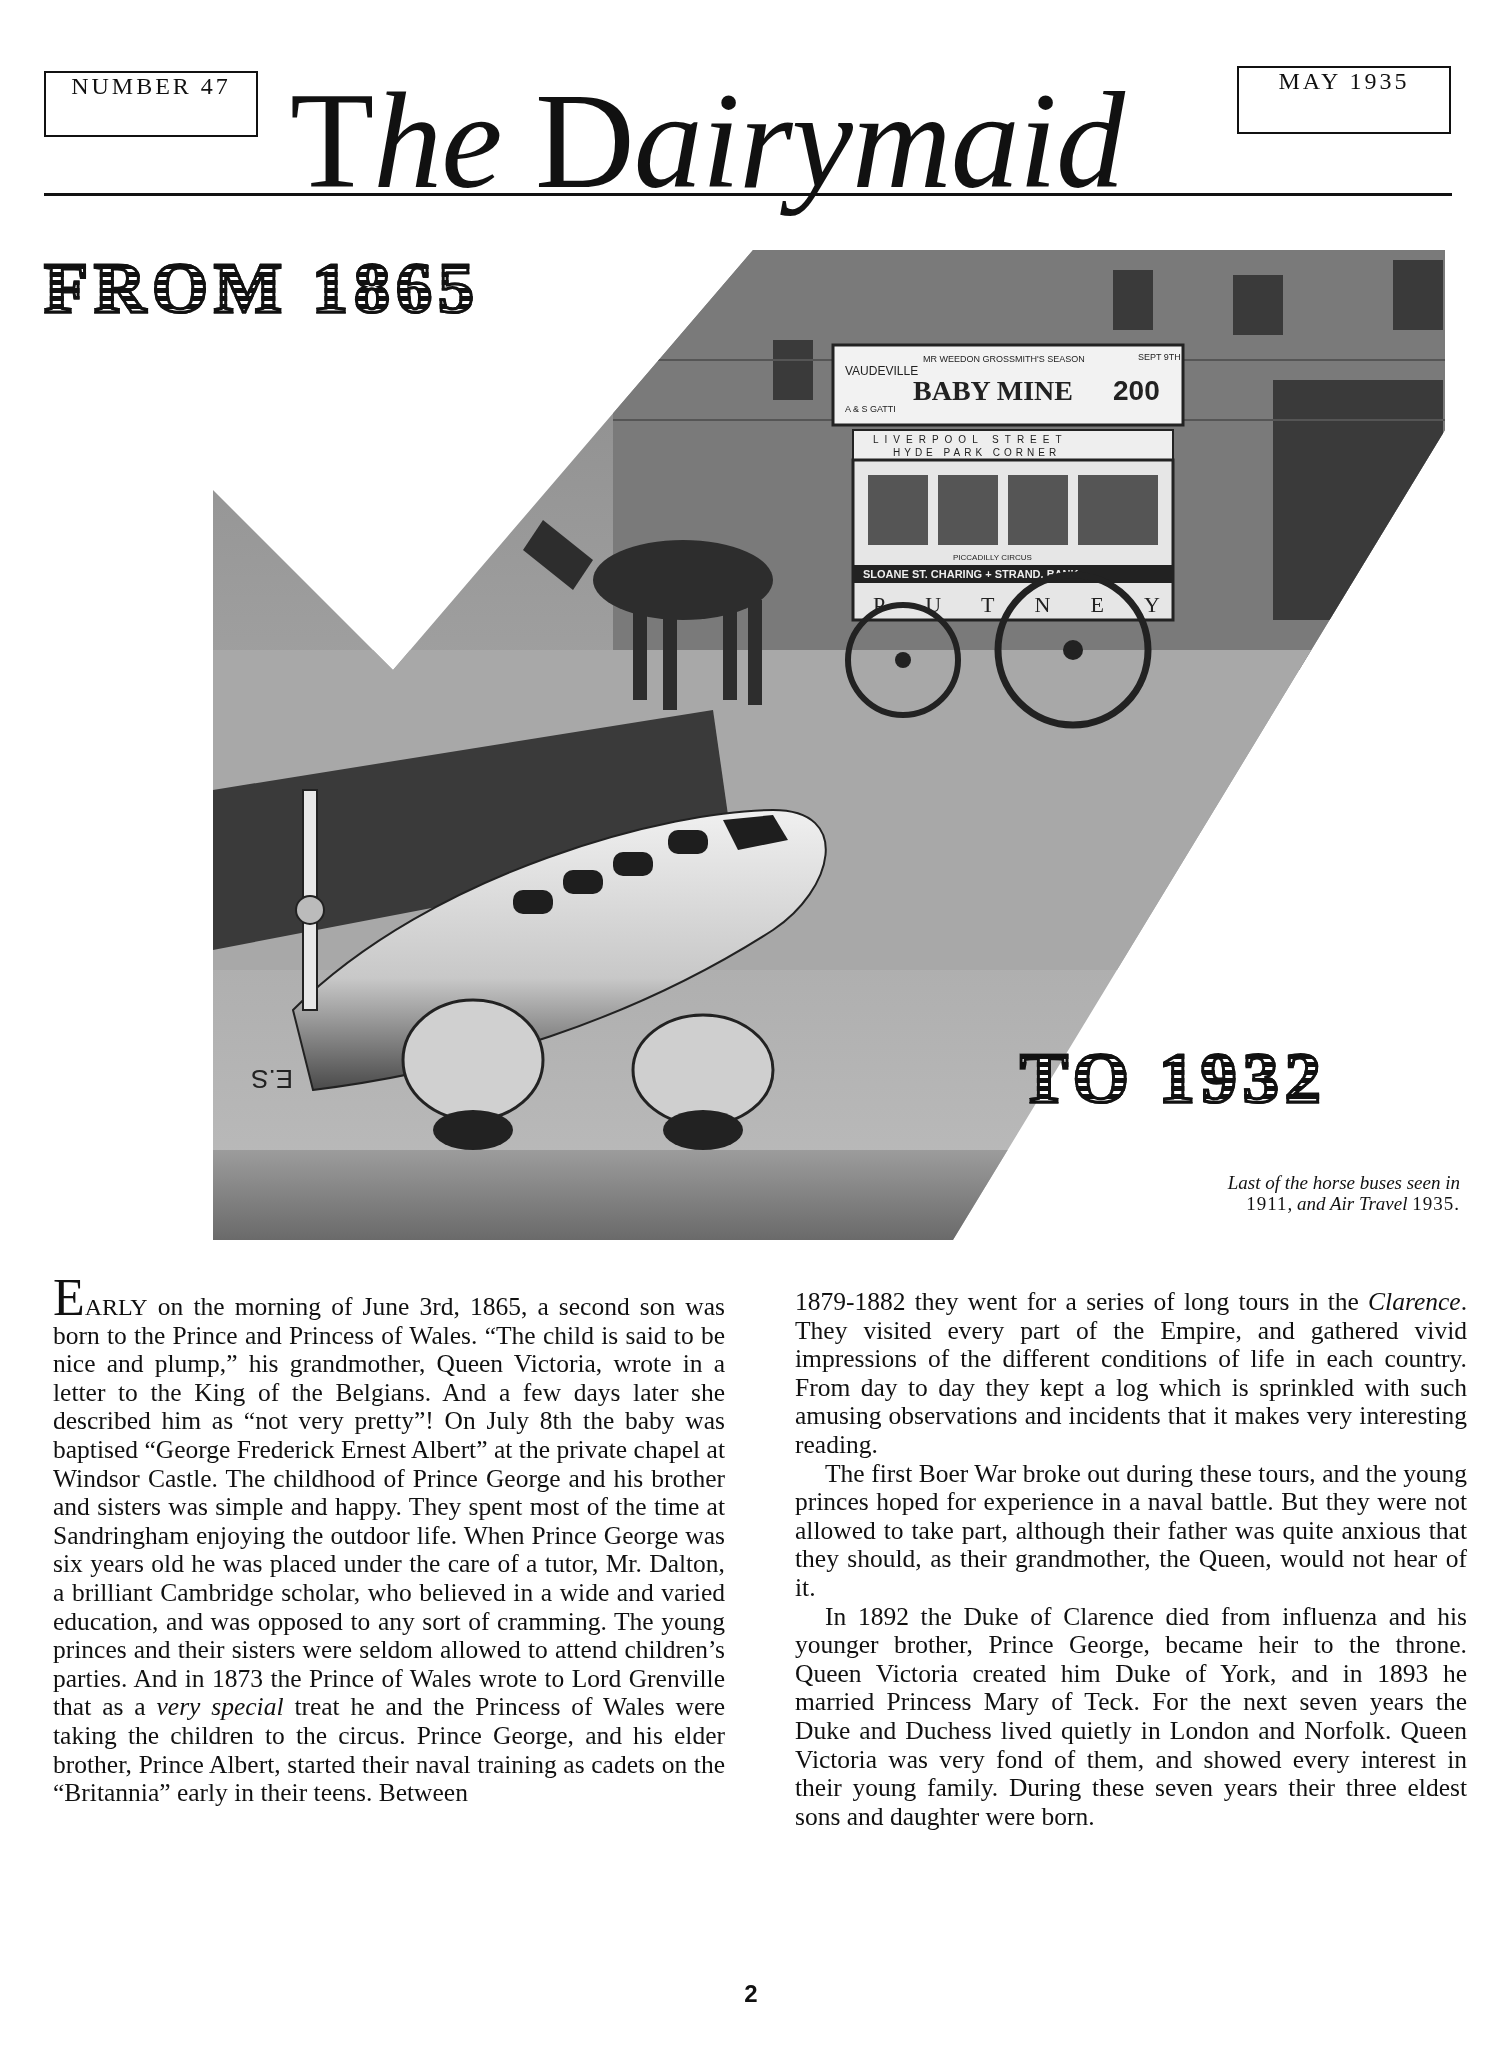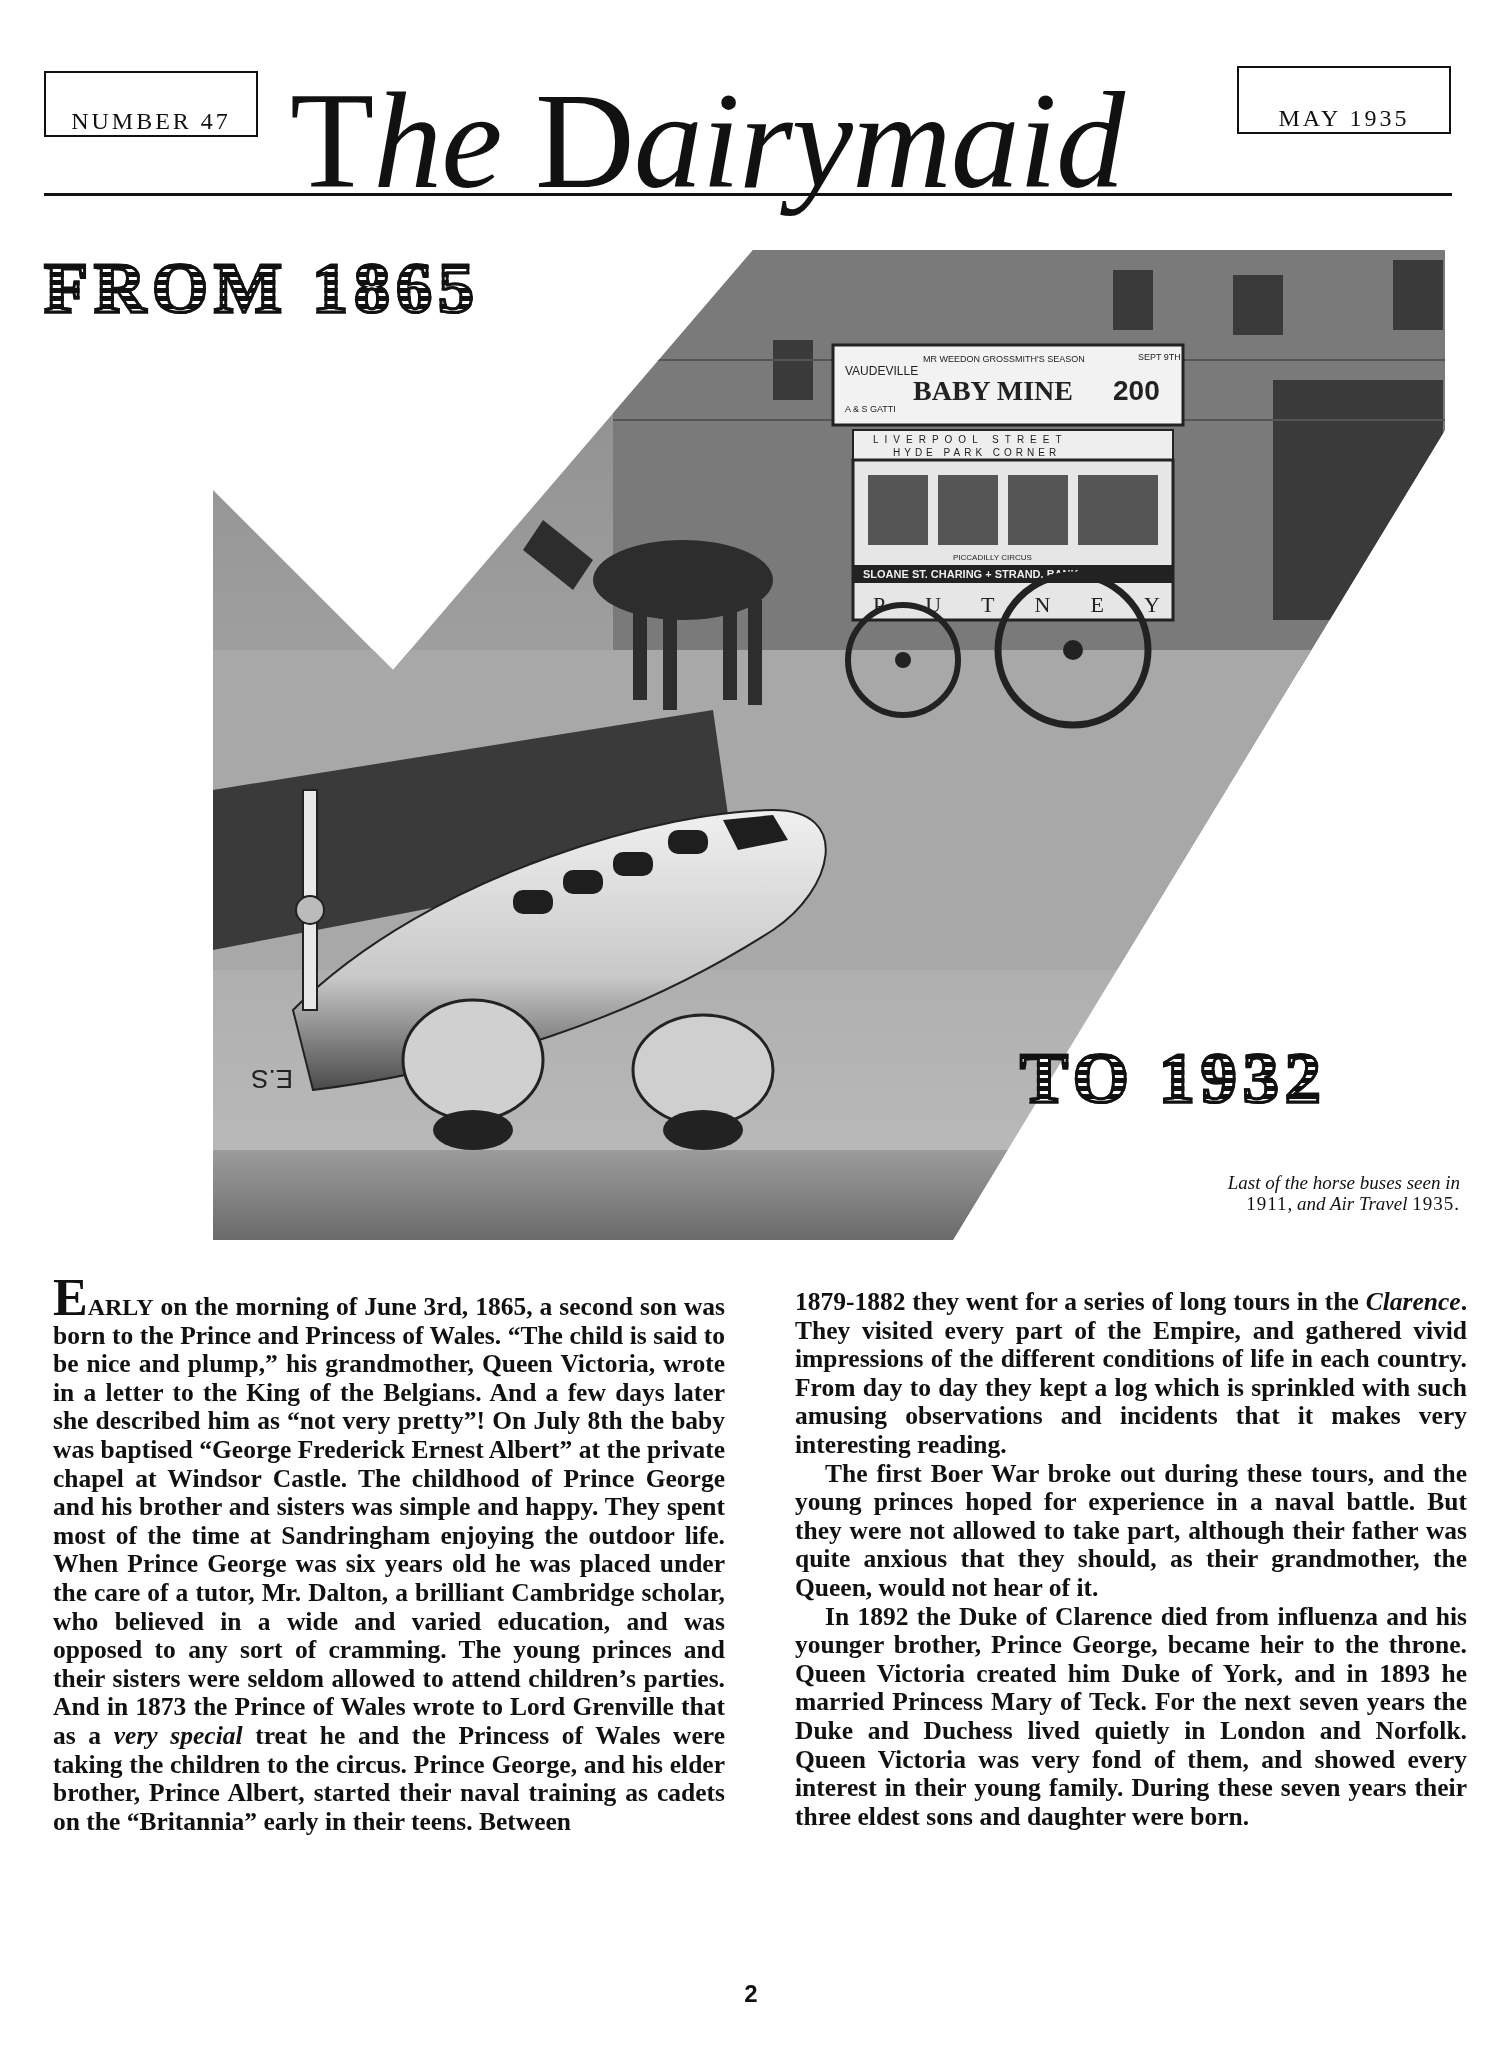--- a/index.html
+++ b/index.html
@@ -12,21 +12,21 @@
     color: #111;
   }
 
   
   .issue-box {
     position: absolute;
     border: 2px solid #111;
     font-family: "Liberation Serif", serif;
     letter-spacing: 3px;
     font-size: 24px;
-    display: flex; align-items: flex-end; justify-content: center;
+    display: flex; align-items: flex-start; justify-content: center;
     box-shadow: inset 0 0 0 1px #fff;
   }
   #issue-number { left: 44px; top: 71px; width: 210px; height: 62px; }
   #issue-date   { left: 1237px; top: 66px; width: 210px; height: 64px; }
   #masthead-title {
     position: absolute; left: 290px; top: 18px; width: 920px;
     font-family: "Liberation Serif", serif;
     font-size: 138px; line-height: 150px;
     font-style: italic; letter-spacing: -1px;
     white-space: nowrap;
@@ -68,21 +68,20 @@
     text-align: right; font-style: italic;
   }
   #photo-caption .roman { font-style: normal; letter-spacing: 1px; }
 
   
   .column {
     position: absolute; top: 1288px; width: 672px;
     font-size: 25.5px; line-height: 28.6px;
     text-align: justify;
     hyphens: none;
-    font-weight: bold;
   }
   #column-left  { left: 53px; }
   #column-right { left: 795px; }
   .column p { margin: 0; text-indent: 0; }
   .column p.indent { text-indent: 30px; }
   .dropcap {
     font-size: 52px; line-height: 20px; vertical-align: baseline;
   }
   .smallcaps { font-variant: small-caps; font-size: 24px; }
   .ital { font-style: italic; }

